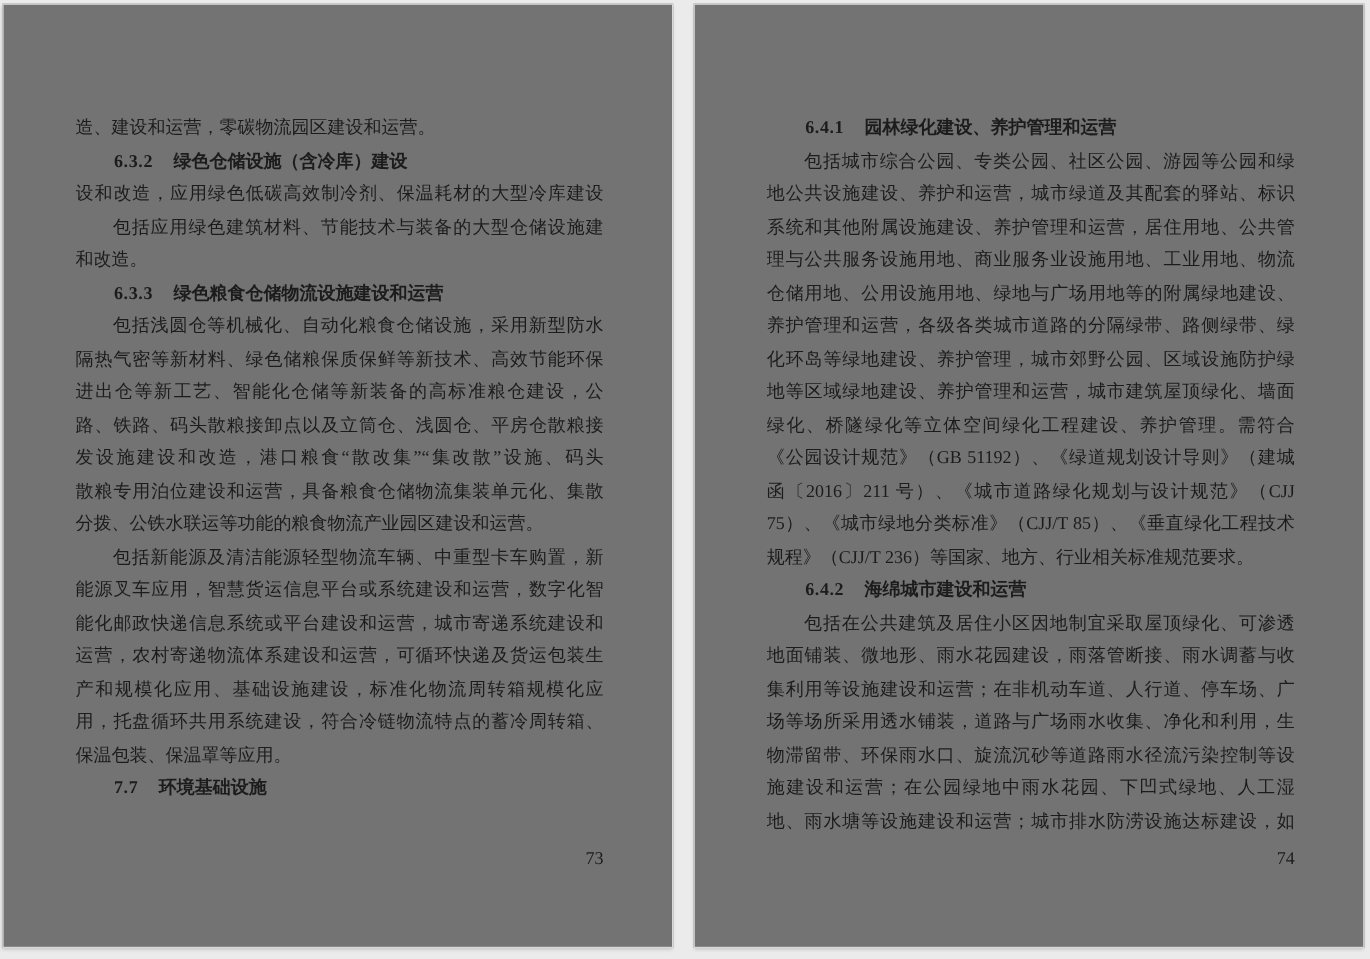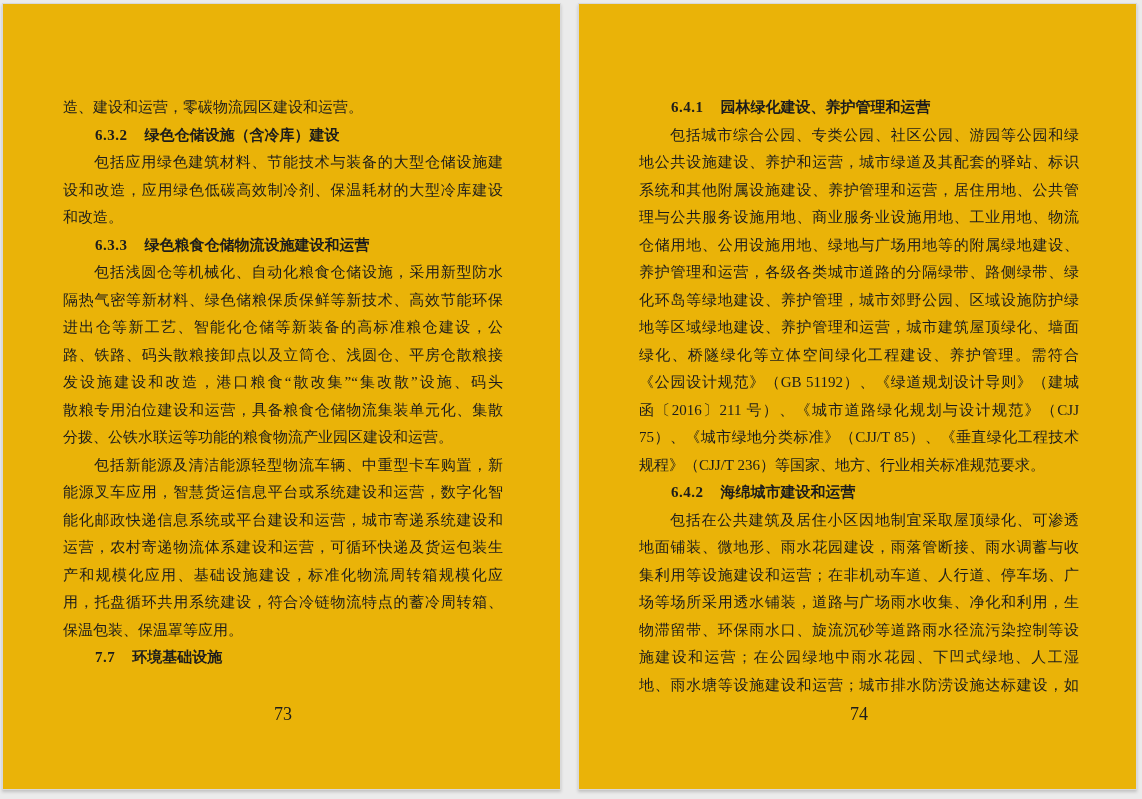--- a/index.html
+++ b/index.html
@@ -9,21 +9,21 @@
     overflow: hidden;
     font-family: "Liberation Serif", "DejaVu Serif", serif;
   }
   .spread {
     display: flex;
     gap: 17px;
     padding: 3px 0 0 2px;
   }
   .page {
     width: 559px; height: 787px;
-    background: #eab308;
+    background: #737373;
     border: 1px solid #d9d9d9;
     box-sizing: border-box;
     position: relative;
     box-shadow: 0 2px 3px rgba(0,0,0,0.18);
     flex: 0 0 auto;
   }
   .content {
     padding: 90px 57px 0 60px;
   }
   .page.pg2 .content { }
@@ -38,35 +38,35 @@
     text-align: justify;
     text-align-last: justify;
   }
   .indent { text-indent: 31px; }
   .plain { text-align: left; }
   .heading { font-weight: 700; padding-left: 32px; }
   .heading .hnum { margin-right: 17px; letter-spacing: 0.5px; }
   .pagenum {
     position: absolute;
     bottom: 64px; left: 60px; right: 57px;
-    text-align: center;
-    font-size: 18px;
+    text-align: right;
+    font-size: 15px;
     color: #1c1c1c;
   }
 </style>
 </head>
 <body>
 
 <div class="spread" id="spread">
     <div class="page">
       <div class="content">
         <div class="line plain">造、建设和运营，零碳物流园区建设和运营。</div>
         <div class="line heading"><span class="hnum">6.3.2</span><span class="htitle">绿色仓储设施（含冷库）建设</span></div>
+        <div class="line just">设和改造，应用绿色低碳高效制冷剂、保温耗材的大型冷库建设</div>
         <div class="line just indent">包括应用绿色建筑材料、节能技术与装备的大型仓储设施建</div>
-        <div class="line just">设和改造，应用绿色低碳高效制冷剂、保温耗材的大型冷库建设</div>
         <div class="line plain">和改造。</div>
         <div class="line heading"><span class="hnum">6.3.3</span><span class="htitle">绿色粮食仓储物流设施建设和运营</span></div>
         <div class="line just indent">包括浅圆仓等机械化、自动化粮食仓储设施，采用新型防水</div>
         <div class="line just">隔热气密等新材料、绿色储粮保质保鲜等新技术、高效节能环保</div>
         <div class="line just">进出仓等新工艺、智能化仓储等新装备的高标准粮仓建设，公</div>
         <div class="line just">路、铁路、码头散粮接卸点以及立筒仓、浅圆仓、平房仓散粮接</div>
         <div class="line just">发设施建设和改造，港口粮食“散改集”“集改散”设施、码头</div>
         <div class="line just">散粮专用泊位建设和运营，具备粮食仓储物流集装单元化、集散</div>
         <div class="line plain">分拨、公铁水联运等功能的粮食物流产业园区建设和运营。</div>
         <div class="line just indent">包括新能源及清洁能源轻型物流车辆、中重型卡车购置，新</div>

